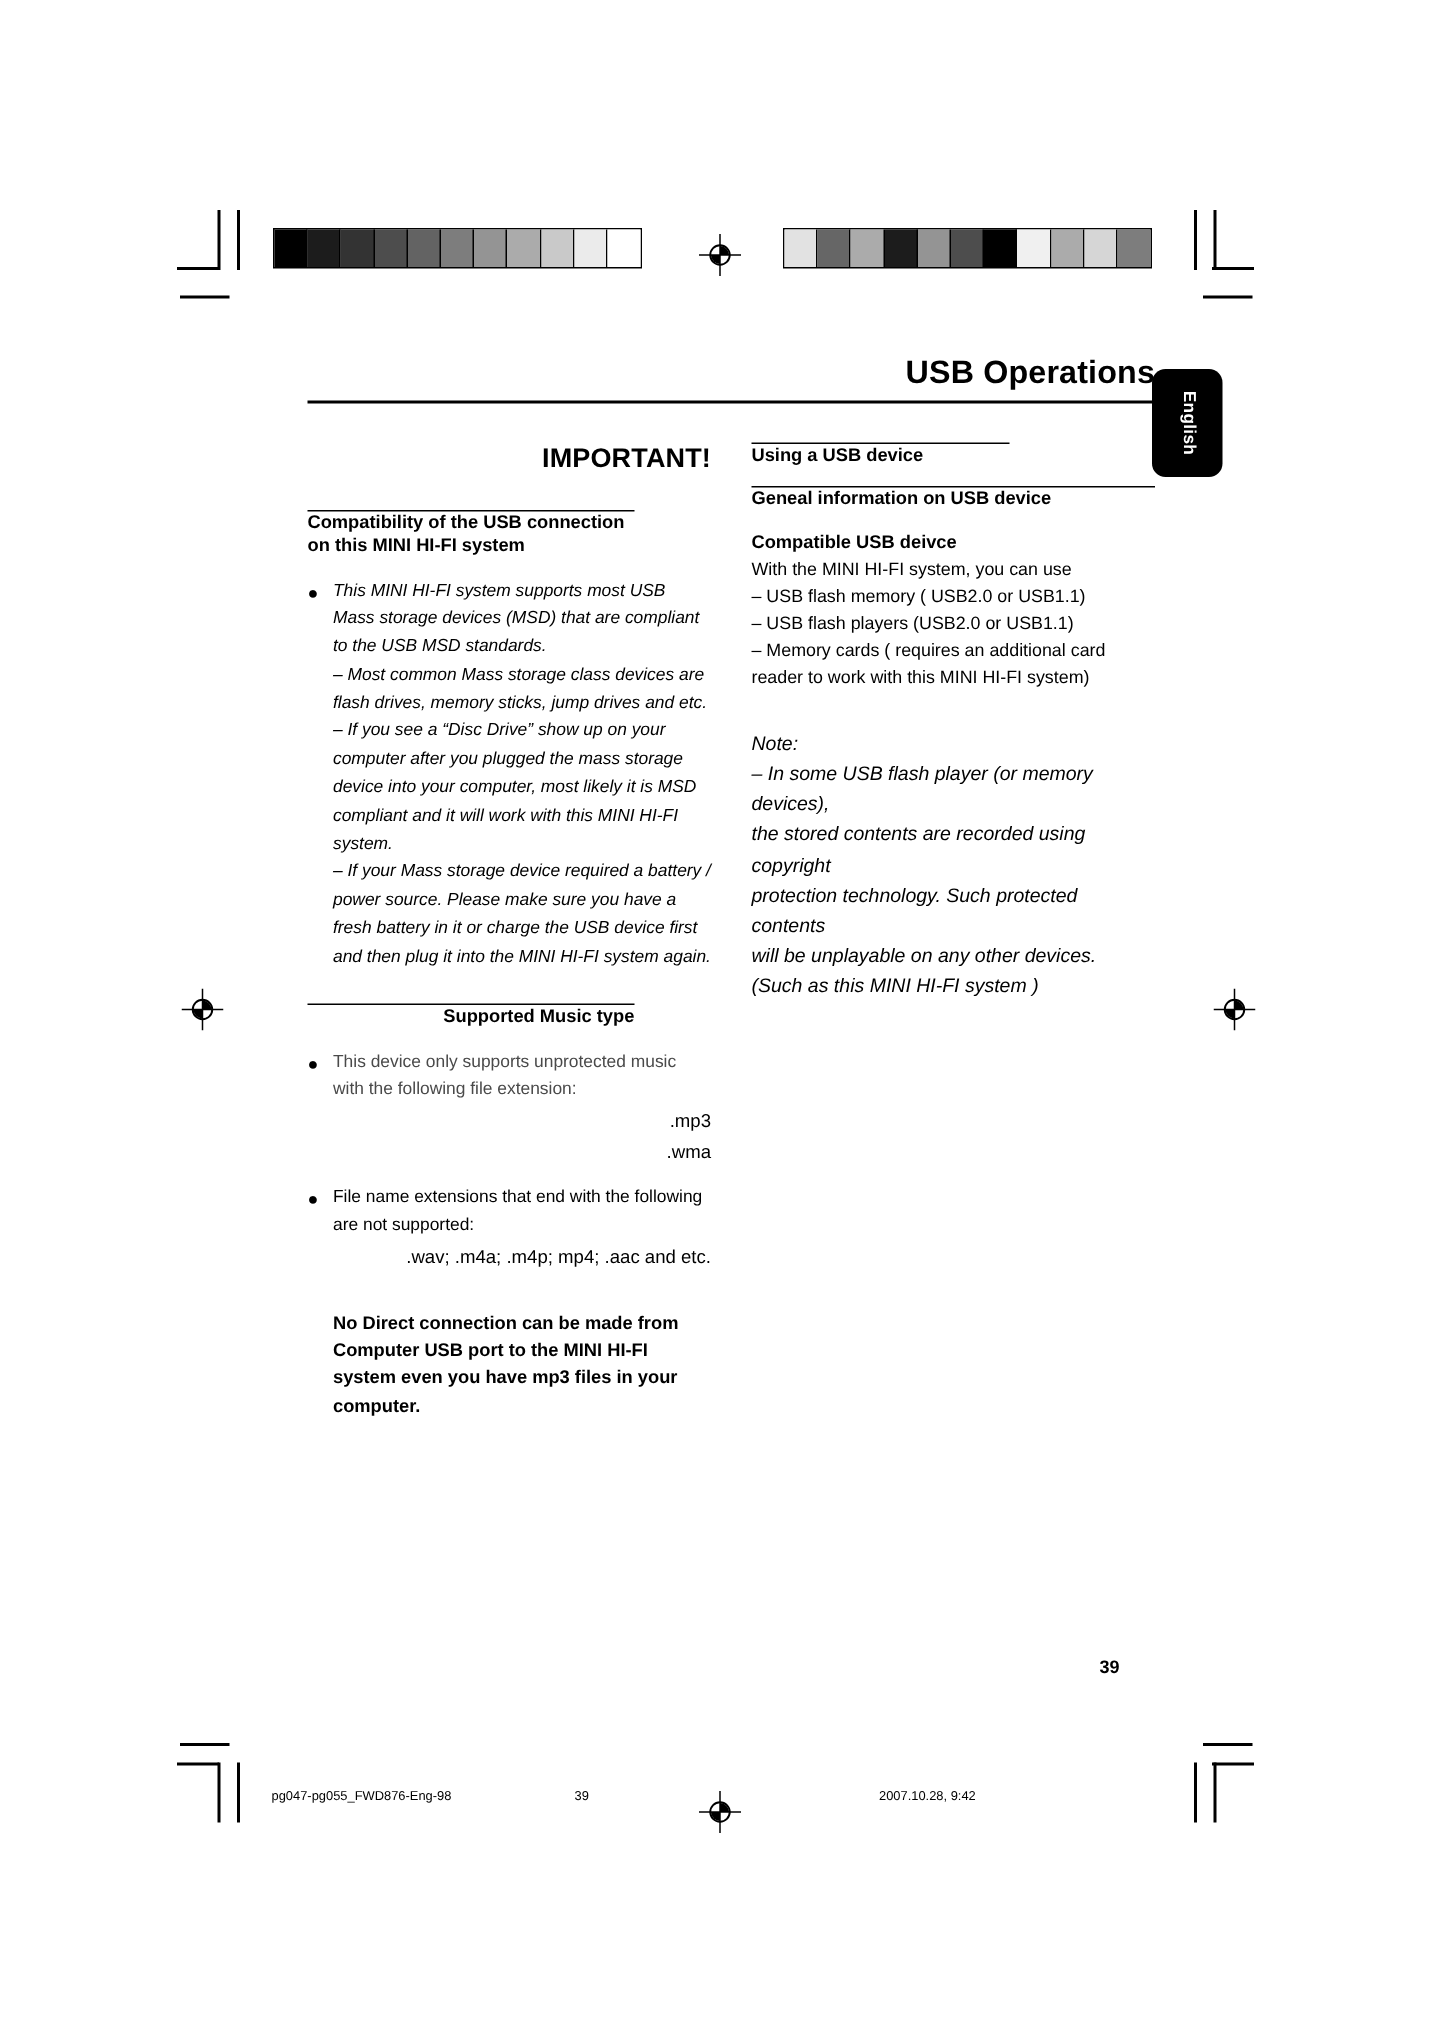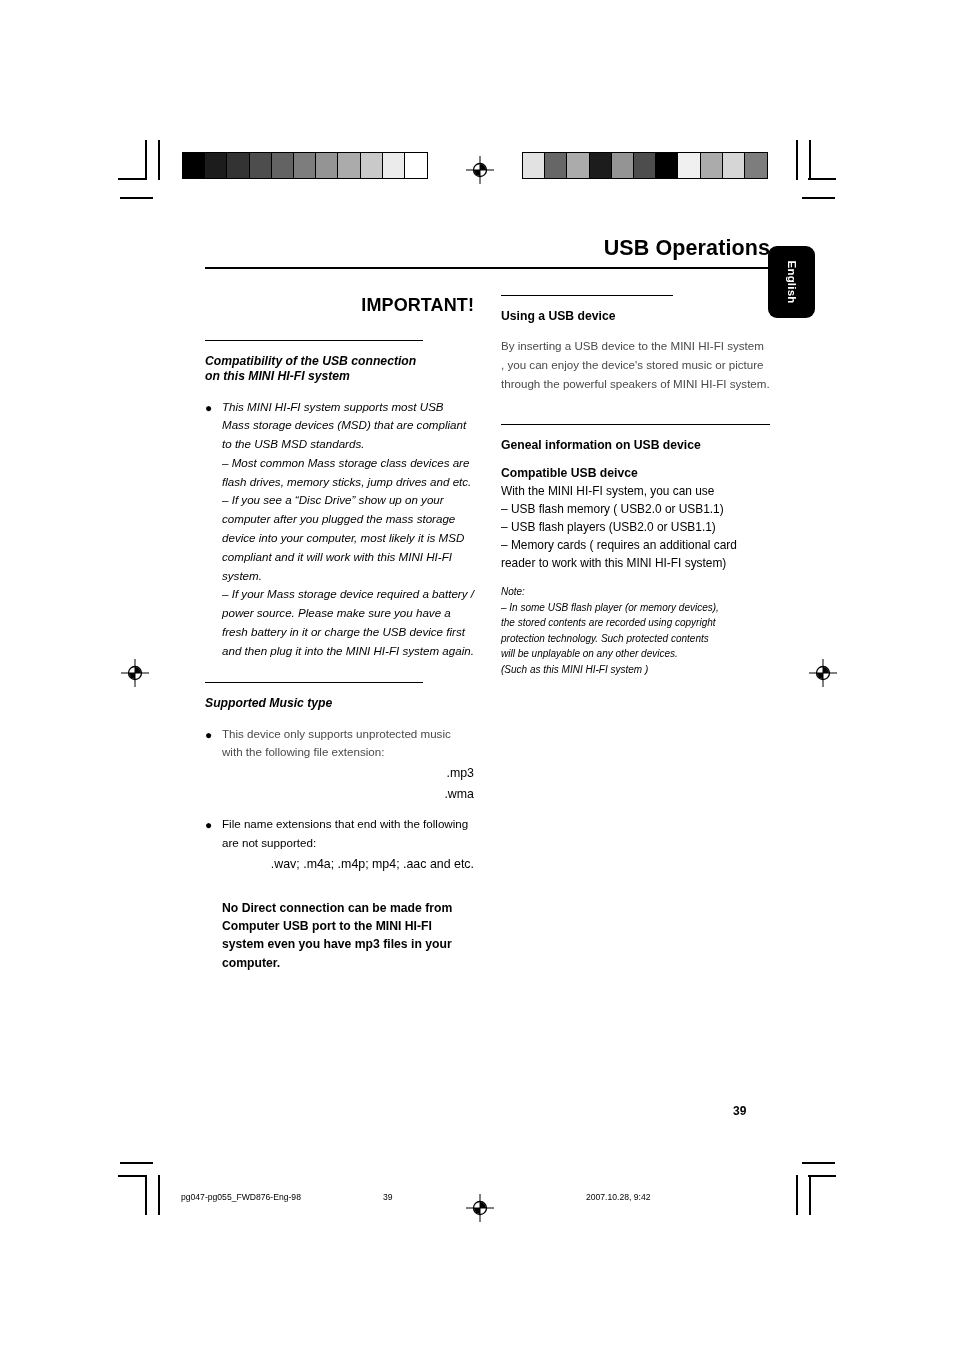--- a/index.html
+++ b/index.html
@@ -102,24 +102,24 @@
     margin: 0 0 24px 0;
     letter-spacing: 0.1px;
     text-align: right;
   }
 
   .sec-head {
     font-size: 12.2px;
     font-weight: bold;
     line-height: 1.25;
     border-top: 1.6px solid #000;
-    padding-top: 13px;
+    padding-top: 0;
     margin: 0 0 13px 0;
   }
-  .sec-head.short { width: 81%; font-style: italic; }
+  .sec-head.short { width: 81%; }
   .sec-head.short-r { width: 100%; }
 
   .bullet-item {
     display: flex;
     margin-bottom: 11px;
   }
   .bullet-dot {
     flex: 0 0 17px;
     font-size: 12px;
     line-height: 1.62;
@@ -171,23 +171,23 @@
     font-weight: bold;
     margin: 0 0 2px 0;
   }
   .rc-list {
     font-size: 11.9px;
     line-height: 1.52;
     margin: 0;
   }
   .rc-list .ln { display: block; }
   .note-block {
-    margin-top: 12px;
+    margin-top: 26px;
     font-style: italic;
-    font-size: 10px;
+    font-size: 13px;
     line-height: 1.55;
   }
   .note-block .ln { display: block; }
 
   
   .page-num {
     position: absolute;
     left: 733px;
     top: 1104px;
     font-size: 12px;
@@ -313,21 +313,21 @@
         <div class="bullet-dot"></div>
         <div class="bullet-body">
           <p class="it">This MINI HI-FI system supports most USB</p>
           <p class="it">Mass storage devices (MSD) that are compliant to the USB MSD standards.</p>
           <p class="it">–  Most common Mass storage class devices are flash drives, memory sticks, jump drives and etc.</p>
           <p class="it">–  If you see a “Disc Drive” show up on your computer after you plugged the mass storage device into your computer, most likely it is MSD compliant and it will work with this MINI HI-FI system.</p>
           <p class="it">–  If your Mass storage device required a battery / power source. Please make sure you have a fresh battery in it or charge the USB device first and then plug it into the MINI HI-FI system again.</p>
         </div>
       </div>
 
-      <div class="sec-head short" style="margin-top:22px;">Supported Music type</div>
+      <div class="sec-head short" style="margin-top:22px;text-align:right;">Supported Music type</div>
 
       <div class="bullet-item">
         <div class="bullet-dot"></div>
         <div class="bullet-body">
           <p class="rg rg-gray">This device only supports unprotected music with the following file extension:</p>
           <p class="ext-line">.mp3</p>
           <p class="ext-line">.wma</p>
         </div>
       </div>
 
@@ -341,21 +341,20 @@
       </div>
 
       <div class="bold-block">No Direct connection can be made from Computer USB port to the MINI HI-FI system even you have mp3 files in your computer.</div>
 
     </div>
 
     <div class="col-right">
 
       <div class="sec-head short-r" style="width:64%;">Using a USB device</div>
 
-      <p class="rc-para">By inserting a USB device to the MINI HI-FI system , you can enjoy the device's stored music or picture through the powerful speakers of MINI HI-FI system.</p>
 
       <div class="sec-head short-r">Geneal information on USB device</div>
 
       <div class="sub-head">Compatible  USB deivce</div>
 
       <p class="rc-list">With the MINI HI-FI system, you can use</p>
 
       <p class="rc-list">
         <span class="ln">–  USB  flash memory ( USB2.0 or USB1.1)</span>
         <span class="ln">–  USB  flash players (USB2.0 or USB1.1)</span>

